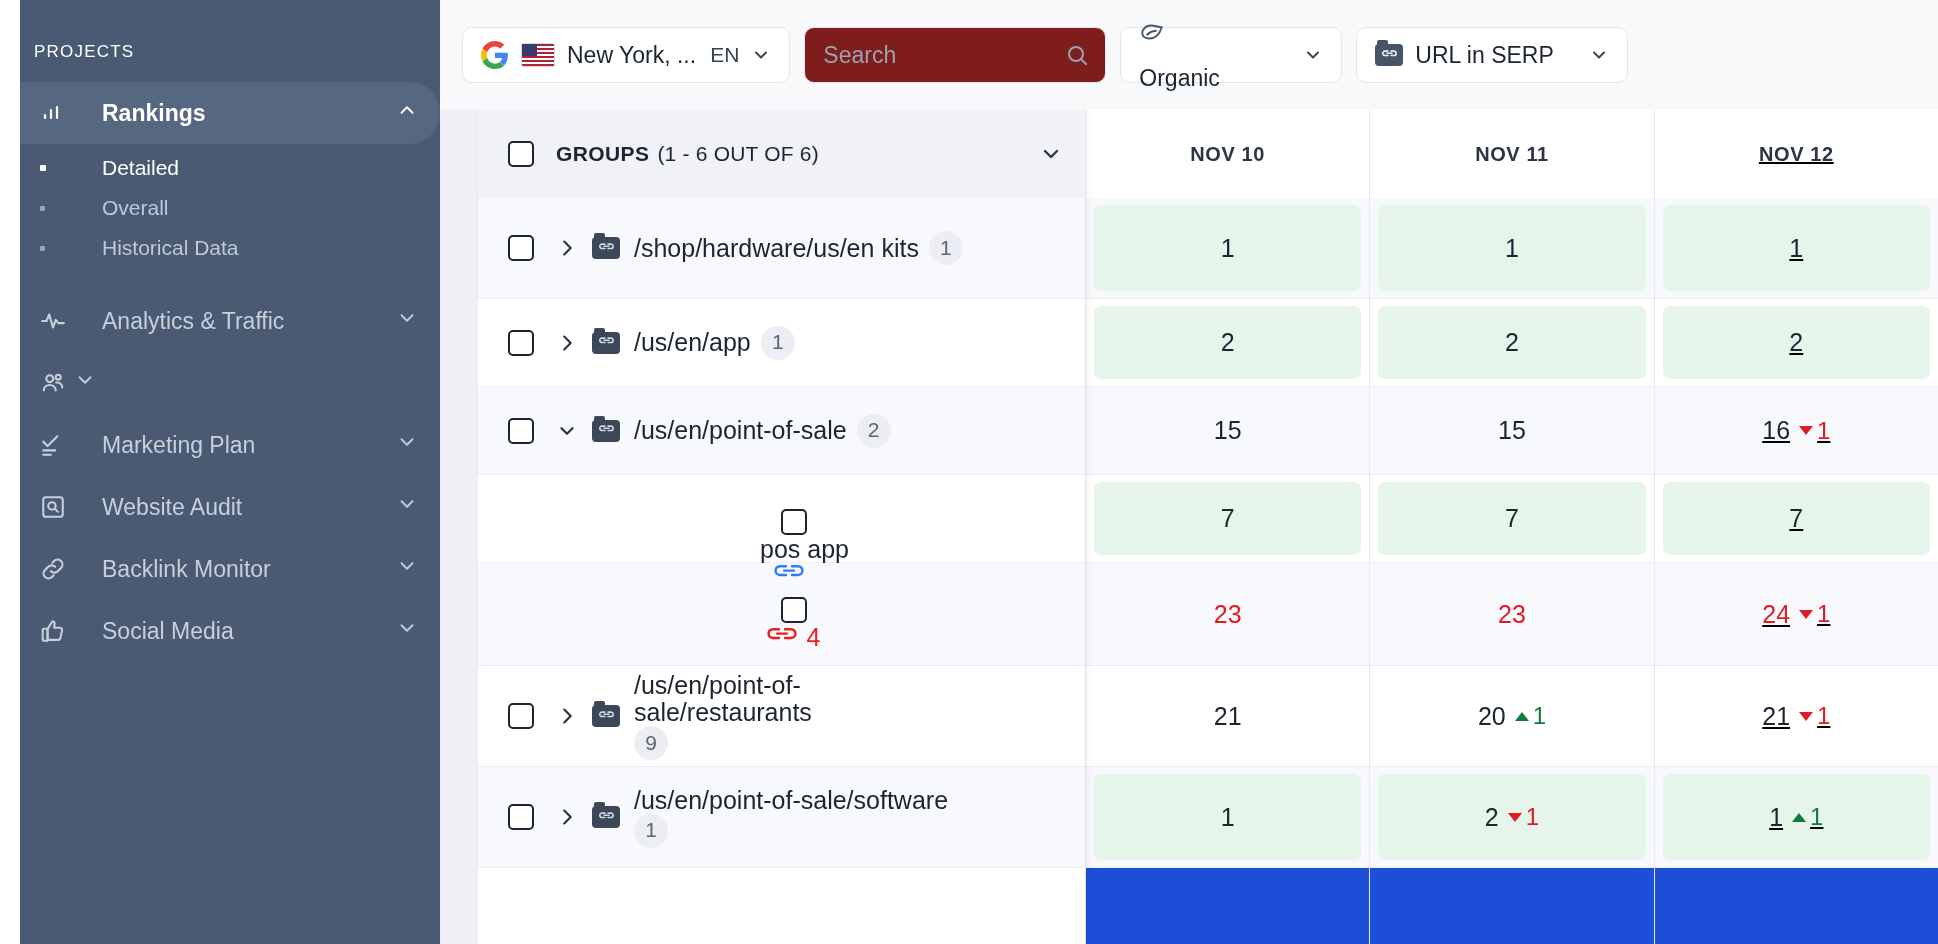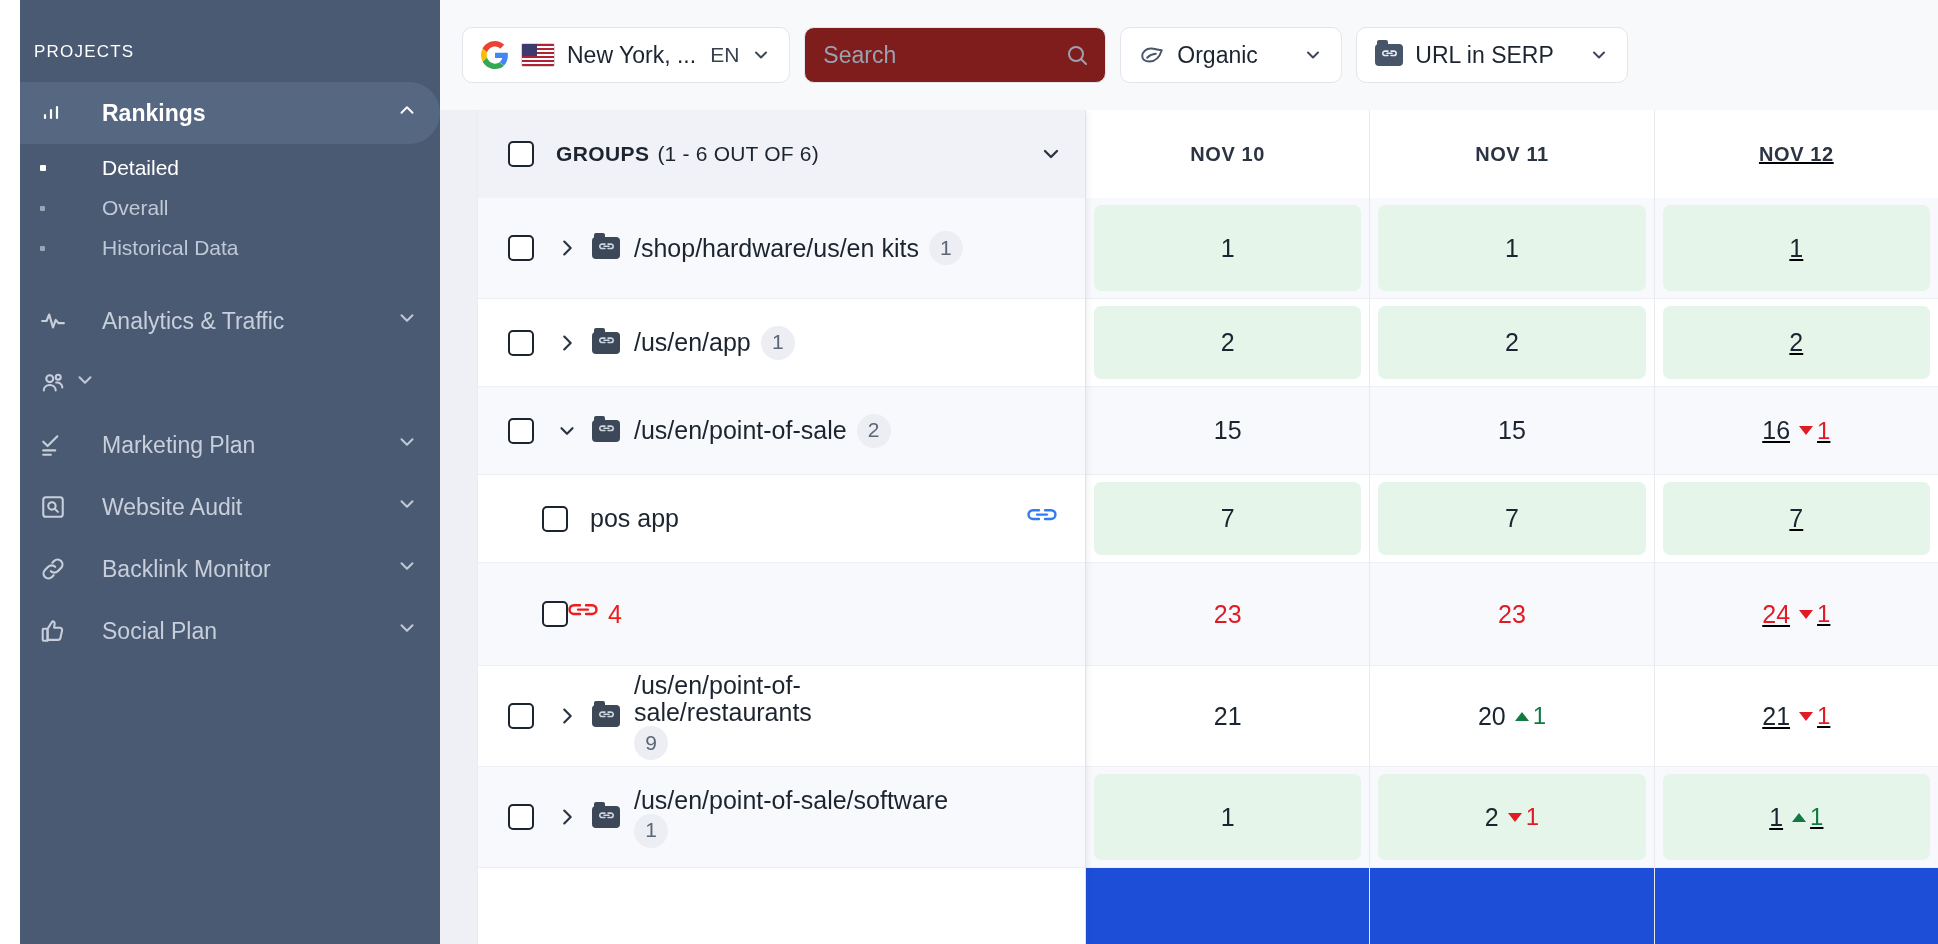--- a/index.html
+++ b/index.html
@@ -187,21 +187,21 @@
     flex: 1; display: flex; align-items: center; flex-wrap: wrap;
     gap: 0 10px;
   }
   .path.wrap { white-space: normal; }
   .badge {
     display: inline-flex; align-items: center; justify-content: center;
     min-width: 34px; height: 34px; padding: 0 11px;
     border-radius: 17px; background: #eceef3; color: #5b6676;
     font-size: 21px; vertical-align: middle;
   }
-  .kw-row { padding-left: 30px; }
+  .kw-row { padding-left: 42px; flex-direction: column; }
   .kw-indent { width: 34px; flex: 0 0 34px; }
   .kw-label { margin-left: 22px; font-size: 25px; color: #1c2430; flex:1;
     display:flex; flex-direction:column; gap: 10px; }
   .kw-sub { display:flex; }
   .link-ico { display: flex; align-items: center; gap: 10px; font-size: 25px; }
   .link-ico.blue { color: #2f7df4; }
   .link-ico.red { color: #ef1c1c; }
 
   .cell {
     display: flex; align-items: center; justify-content: center;
@@ -354,21 +354,21 @@
         </span>
       </div>
 
       <div class="nav-item">
         <span class="ico">
           <svg width="26" height="26" viewBox="0 0 24 24" fill="none" stroke="currentColor" stroke-width="1.9" stroke-linecap="round" stroke-linejoin="round">
             <path d="M7 21V10l4.5-7c1.3 0 2.2 1.1 2 2.4L13 9h5.4c1.3 0 2.3 1.2 2 2.5l-1.6 7c-.2 1-1.1 1.7-2.1 1.7H7z"></path>
             <rect x="2.5" y="10" width="4.5" height="11" rx="1"></rect>
           </svg>
         </span>
-        <span class="nav-label">Social Plan</span>
+        <span class="nav-label">Social Media</span>
         <span class="chev">
           <svg width="22" height="22" viewBox="0 0 24 24" fill="none" stroke="currentColor" stroke-width="2.2" stroke-linecap="round" stroke-linejoin="round">
               <polyline points="6 9 12 15 18 9"></polyline>
             </svg>
         </span>
       </div>
 
     </nav>
   </aside>
 
@@ -402,21 +402,21 @@
         <span class="ph">Search</span>
         <span style="color:#9aa2b1;display:flex;">
           <svg width="24" height="24" viewBox="0 0 24 24" fill="none" stroke="currentColor" stroke-width="2" stroke-linecap="round">
               <circle cx="11" cy="11" r="7"></circle>
               <line x1="16.2" y1="16.2" x2="21" y2="21"></line>
             </svg>
         </span>
       </div>
 
       <div class="ctrl" style="width:222px;justify-content:space-between;">
-        <span style="display:flex;align-items:center;gap:12px;">
+        <span style="display:flex;gap:20px;flex-direction:column;">
           <span class="leaf-ico">
             <svg width="26" height="26" viewBox="0 0 24 24" fill="none" stroke="currentColor" stroke-width="1.8" stroke-linecap="round" stroke-linejoin="round">
               <path d="M3 13c0-4 3.6-7 8-7 4 0 7 1.6 10 1.6C19 14 15.5 18 9.5 18 5.6 18 3 16 3 13z"></path>
               <path d="M7.5 14.5c2.2-2.2 5-3.4 8-3.6"></path>
             </svg>
           </span>
           <span style="font-weight:400;">Organic</span>
         </span>
         <span class="chev-sm">
           <svg width="20" height="20" viewBox="0 0 24 24" fill="none" stroke="currentColor" stroke-width="2.4" stroke-linecap="round" stroke-linejoin="round">

